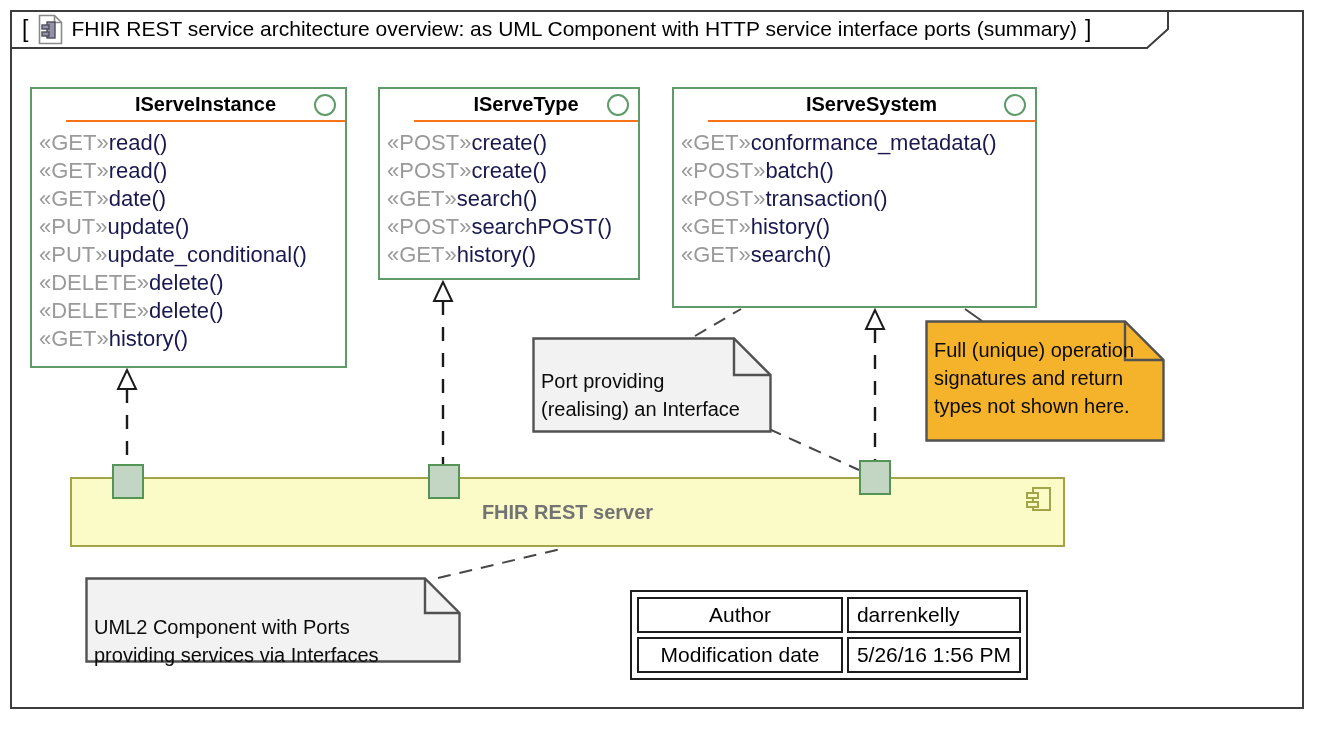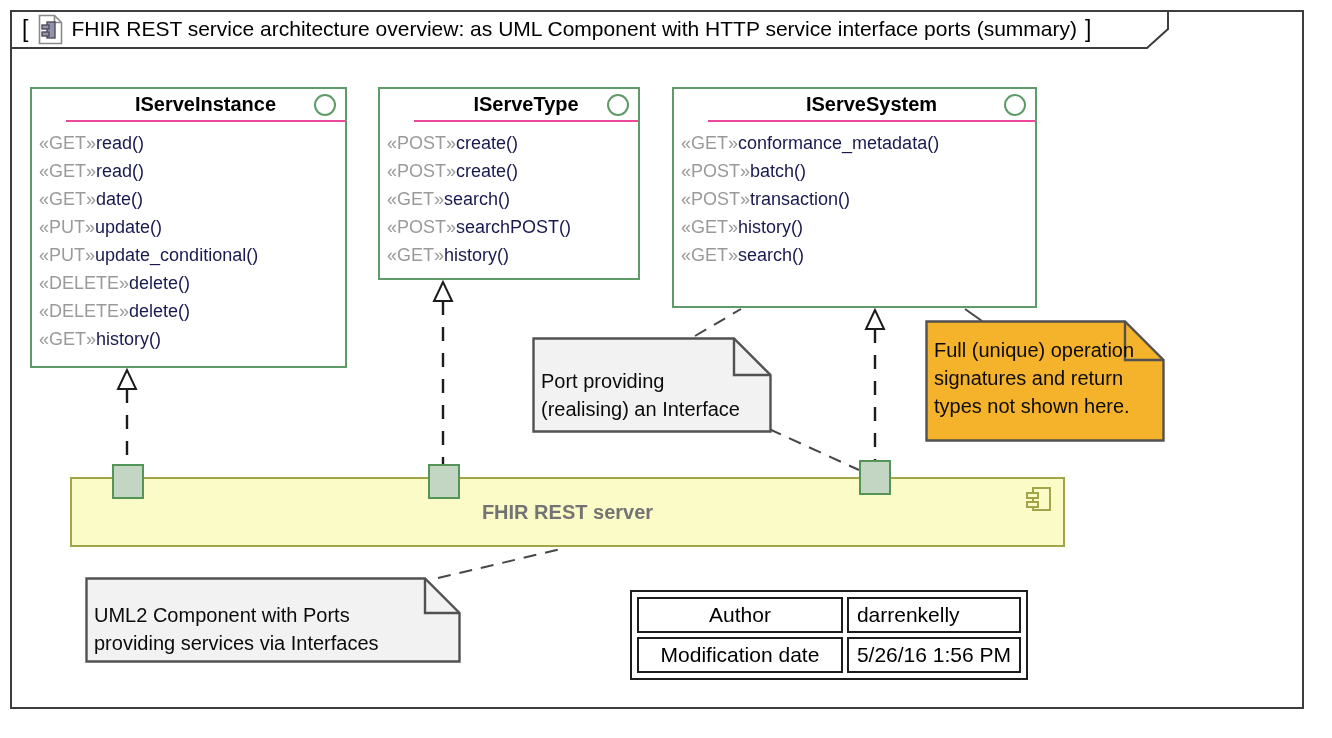--- a/index.html
+++ b/index.html
@@ -3,23 +3,23 @@
 <meta charset="utf-8">
 <style>
   html,body{margin:0;padding:0;background:#fff;font-family:"Liberation Sans",sans-serif;}
   .canvas{position:relative;width:1332px;height:738px;background:#fff;overflow:hidden;}
   .overlay{position:absolute;left:0;top:0;z-index:2;}
   
   .frame-title{position:absolute;left:22px;top:13px;height:32px;z-index:3;display:flex;align-items:center;gap:8px;font-size:21px;color:#000;}
   .frame-title .bracket{font-size:23px;}
   
   .iface{position:absolute;background:#fff;border:2px solid #5f9b68;z-index:1;}
-  .iface-header{position:relative;height:31px;border-bottom:2px solid #ec4899;display:flex;align-items:center;justify-content:center;font-weight:bold;font-size:20px;color:#000;margin-left:34px;}
+  .iface-header{position:relative;height:31px;border-bottom:2px solid #f97316;display:flex;align-items:center;justify-content:center;font-weight:bold;font-size:20px;color:#000;margin-left:34px;}
   .lollipop{position:absolute;right:9px;top:5px;width:18px;height:18px;border:2px solid #5f9b68;border-radius:50%;background:#fff;}
-  .ops{padding:7px 7px 0 7px;font-size:18px;line-height:28px;white-space:nowrap;}
+  .ops{padding:7px 7px 0 7px;font-size:22px;line-height:28px;white-space:nowrap;}
   .stereo{color:#9a9a9a;}
   .opname{color:#191950;}
   
   .component-bar{position:absolute;left:70px;top:477px;width:991px;height:66px;background:#fbfbc8;border:2px solid #a3a348;z-index:1;display:flex;align-items:center;justify-content:center;}
   .component-label{font-weight:bold;font-size:20px;color:#737373;}
   .bar-icon{position:absolute;right:10px;top:7px;}
   
   .port{position:absolute;width:28px;height:31px;background:#c2d6c3;border:2px solid #549457;z-index:4;}
   
   .note{position:absolute;z-index:4;}
@@ -148,21 +148,21 @@
       <div>signatures and return</div>
       <div>types not shown here.</div>
     </div>
   </div>
 
   <div class="note" style="left:85px;top:577px;width:376px;height:86px;">
     <svg width="376" height="86">
       <path d="M1.5,1.5 H340 L374.5,36 V84.5 H1.5 Z" fill="#f2f2f2" stroke="#525252" stroke-width="2.4"></path>
       <path d="M340,1.5 V36 H374.5" fill="none" stroke="#525252" stroke-width="2.4"></path>
     </svg>
-    <div class="note-text" style="padding-top:24px;">
+    <div class="note-text" style="margin-top:36px;">
       <div>UML2 Component with Ports</div>
       <div>providing services via Interfaces</div>
     </div>
   </div>
 
   <div class="info-table">
     <table>
       <tbody>
           <tr>
         <td class="label-col">Author</td>

